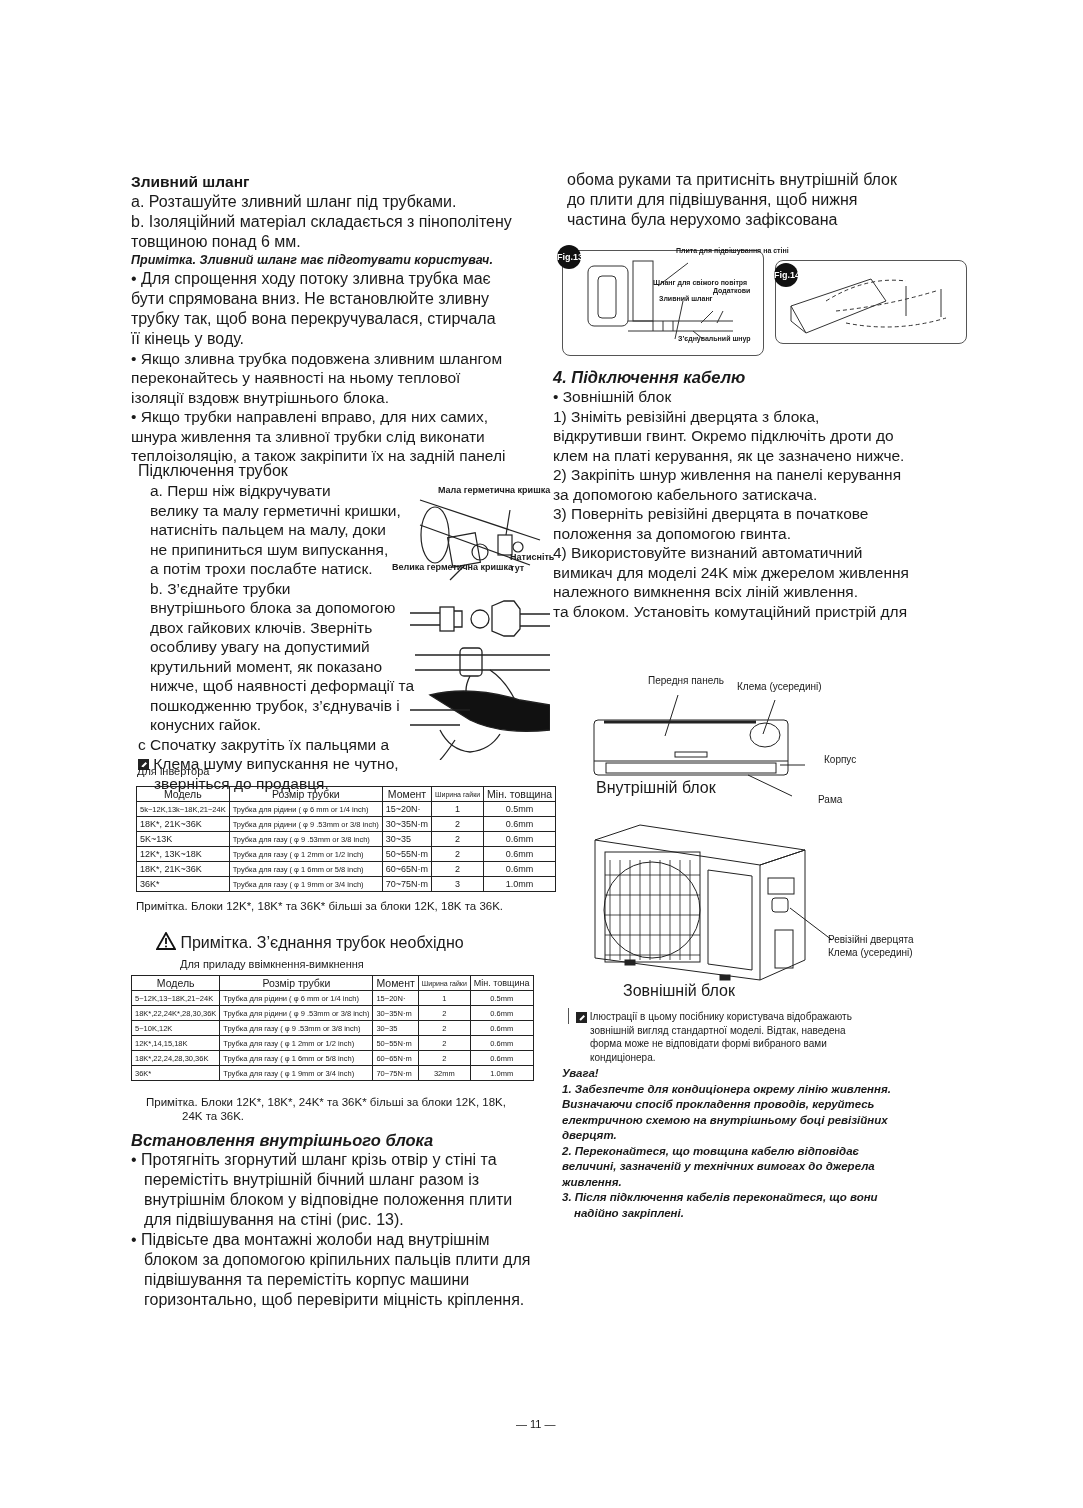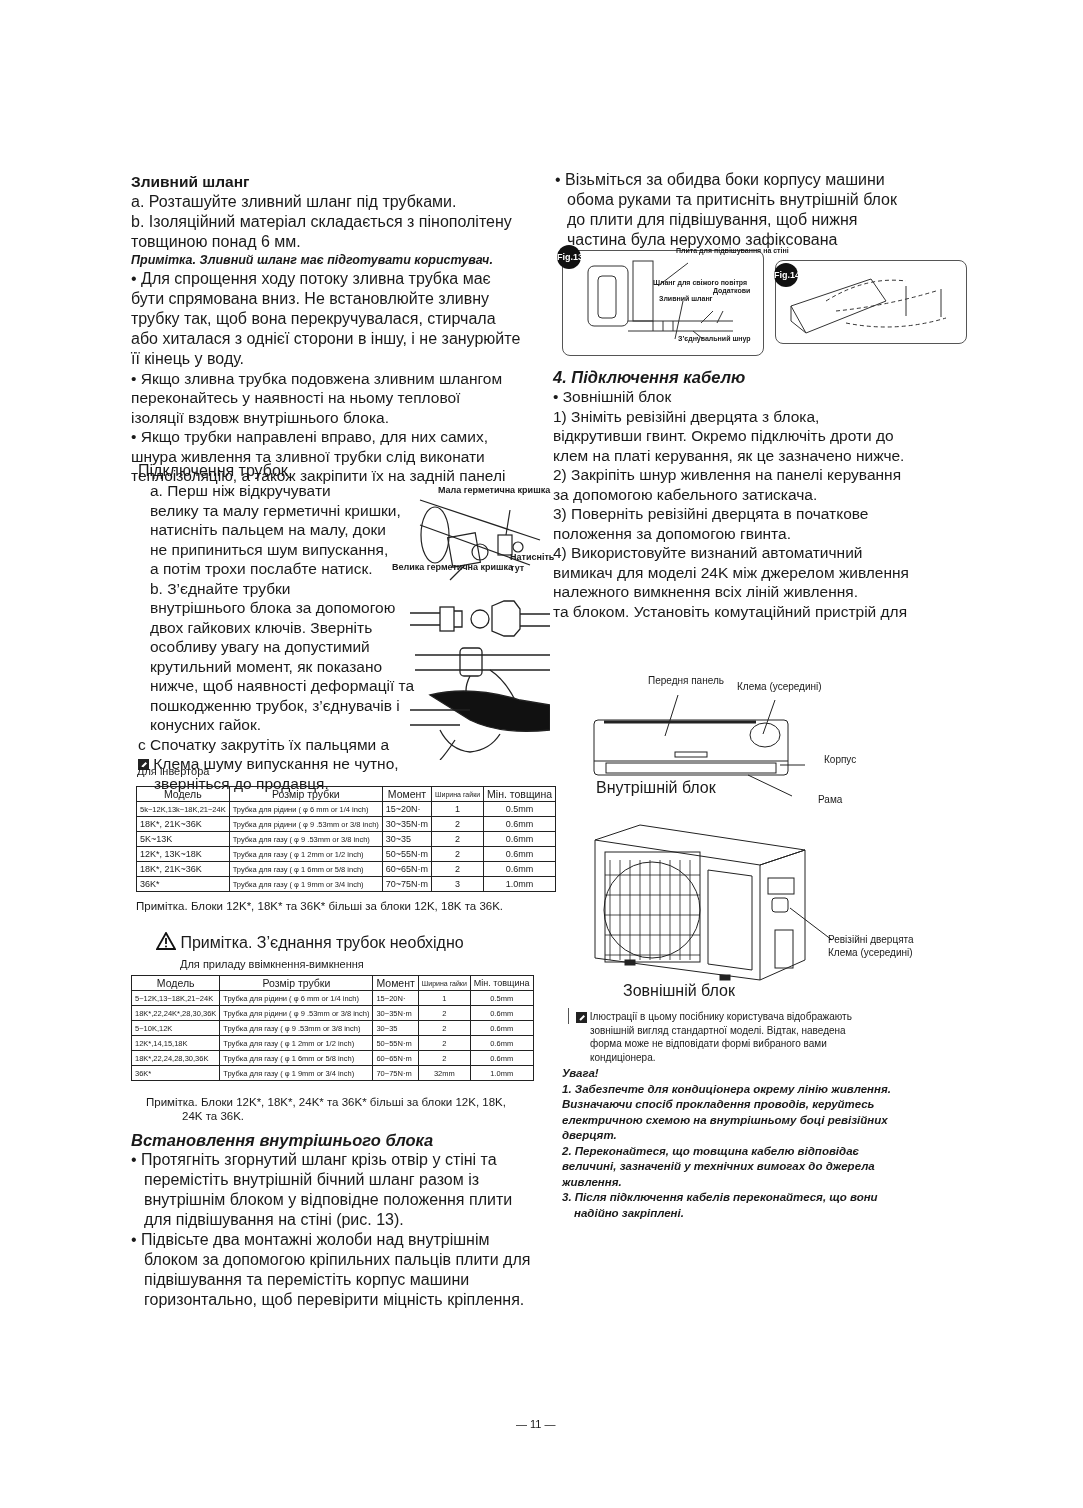--- a/index.html
+++ b/index.html
@@ -26,21 +26,20 @@
 
 <div class="abs" style="left:131px; top:172px; width:420px;">
   <div class="t15 bold ln">Зливний шланг</div>
   <div class="t16 ln">a.  Розташуйте зливний шланг під трубками.</div>
   <div class="t16 ln">b.  Ізоляційний матеріал складається з пінополітену</div>
   <div class="t16 ln">товщиною понад 6 мм.</div>
   <div class="ln bi" style="font-size:12.5px; line-height:17px;">Примітка. Зливний шланг має підготувати користувач.</div>
   <div class="t16 ln">• Для спрощення ходу потоку зливна трубка має</div>
   <div class="t16 ln">бути спрямована вниз. Не встановлюйте зливну</div>
   <div class="t16 ln">трубку так, щоб вона перекручувалася, стирчала</div>
-  <div class="t16 ln">або хиталася з однієї сторони в іншу, і не занурюйте</div>
   <div class="t16 ln">її кінець у воду.</div>
   <div class="t15 ln">• Якщо зливна трубка подовжена зливним шлангом</div>
   <div class="t15 ln">переконайтесь у наявності на ньому теплової</div>
   <div class="t15 ln">ізоляції вздовж внутрішнього блока.</div>
   <div class="t15 ln">• Якщо трубки направлені вправо, для них самих,</div>
   <div class="t15 ln">шнура живлення та зливної трубки слід виконати</div>
   <div class="t15 ln">теплоізоляцію, а також закріпити їх на задній панелі</div>
 </div>
 
 <div class="abs" style="left:138px; top:461px; width:290px;">
@@ -238,21 +237,20 @@
   <div class="t16 ln" style="padding-left:13px;">перемістіть внутрішній бічний шланг разом із</div>
   <div class="t16 ln" style="padding-left:13px;">внутрішнім блоком у відповідне положення плити</div>
   <div class="t16 ln" style="padding-left:13px;">для підвішування на стіні (рис. 13).</div>
   <div class="t16 ln">• Підвісьте два монтажні жолоби над внутрішнім</div>
   <div class="t16 ln" style="padding-left:13px;">блоком за допомогою кріпильних пальців плити для</div>
   <div class="t16 ln" style="padding-left:13px;">підвішування та перемістіть корпус машини</div>
   <div class="t16 ln" style="padding-left:13px;">горизонтально, щоб перевірити міцність кріплення.</div>
 </div>
 
 <div class="abs" style="left:555px; top:170px; width:410px;">
-  <div class="t16 ln">• Візьміться за обидва боки корпусу машини</div>
   <div class="t16 ln" style="padding-left:12px;">обома руками та притисніть внутрішній блок</div>
   <div class="t16 ln" style="padding-left:12px;">до плити для підвішування, щоб нижня</div>
   <div class="t16 ln" style="padding-left:12px;">частина була нерухомо зафіксована</div>
 </div>
 
 <div class="fig" style="left:562px; top:250px; width:200px; height:104px;">
   <div class="figbadge" style="left:-6px; top:-6px;text-align:right;">Fig.13</div>
   <svg width="200" height="104" viewBox="0 0 200 104" style="position:absolute; left:0; top:0;">
     <g stroke="#333" fill="none" stroke-width="1">
       <rect x="25" y="15" width="40" height="60" rx="6"></rect>

